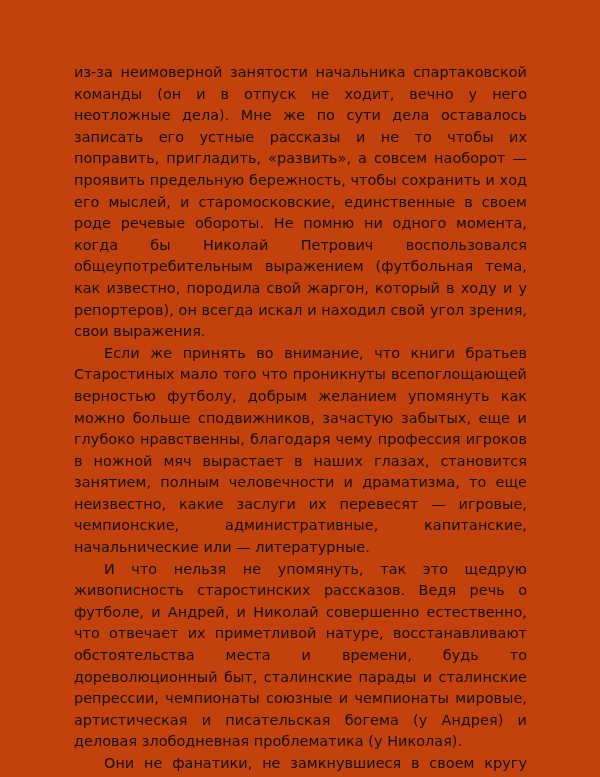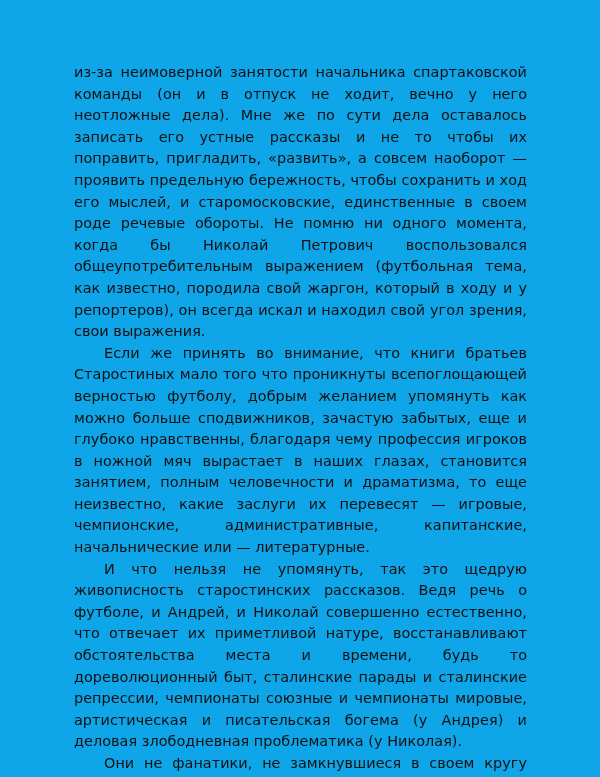--- a/index.html
+++ b/index.html
@@ -15,21 +15,21 @@
     font-family: "DejaVu Sans", "Liberation Sans", sans-serif;
     color: #111111;
     -webkit-font-smoothing: antialiased;
   }
 
   .page {
     position: relative;
     box-sizing: border-box;
     width: 600px;
     height: 777px;
-    background: #0ea5e9;
+    background: #c2410c;
     padding: 62px 73px 67px 74px;
   }
 
   .text-body {
     width: 453px;
   }
 
   .para {
     margin: 0;
     text-align: justify;

